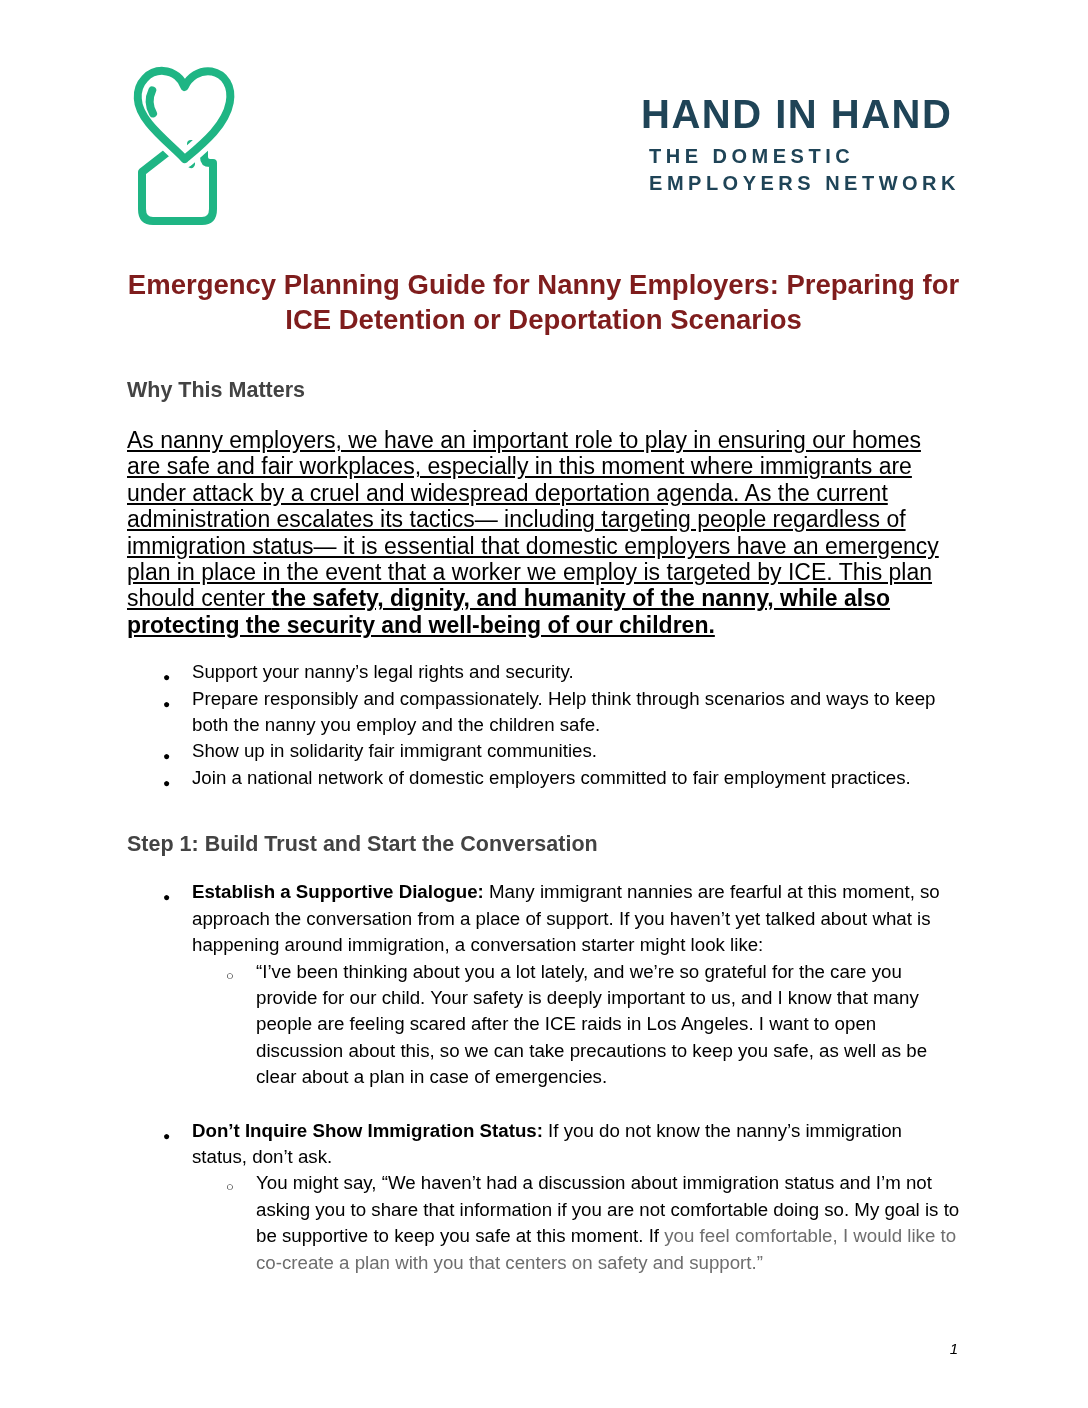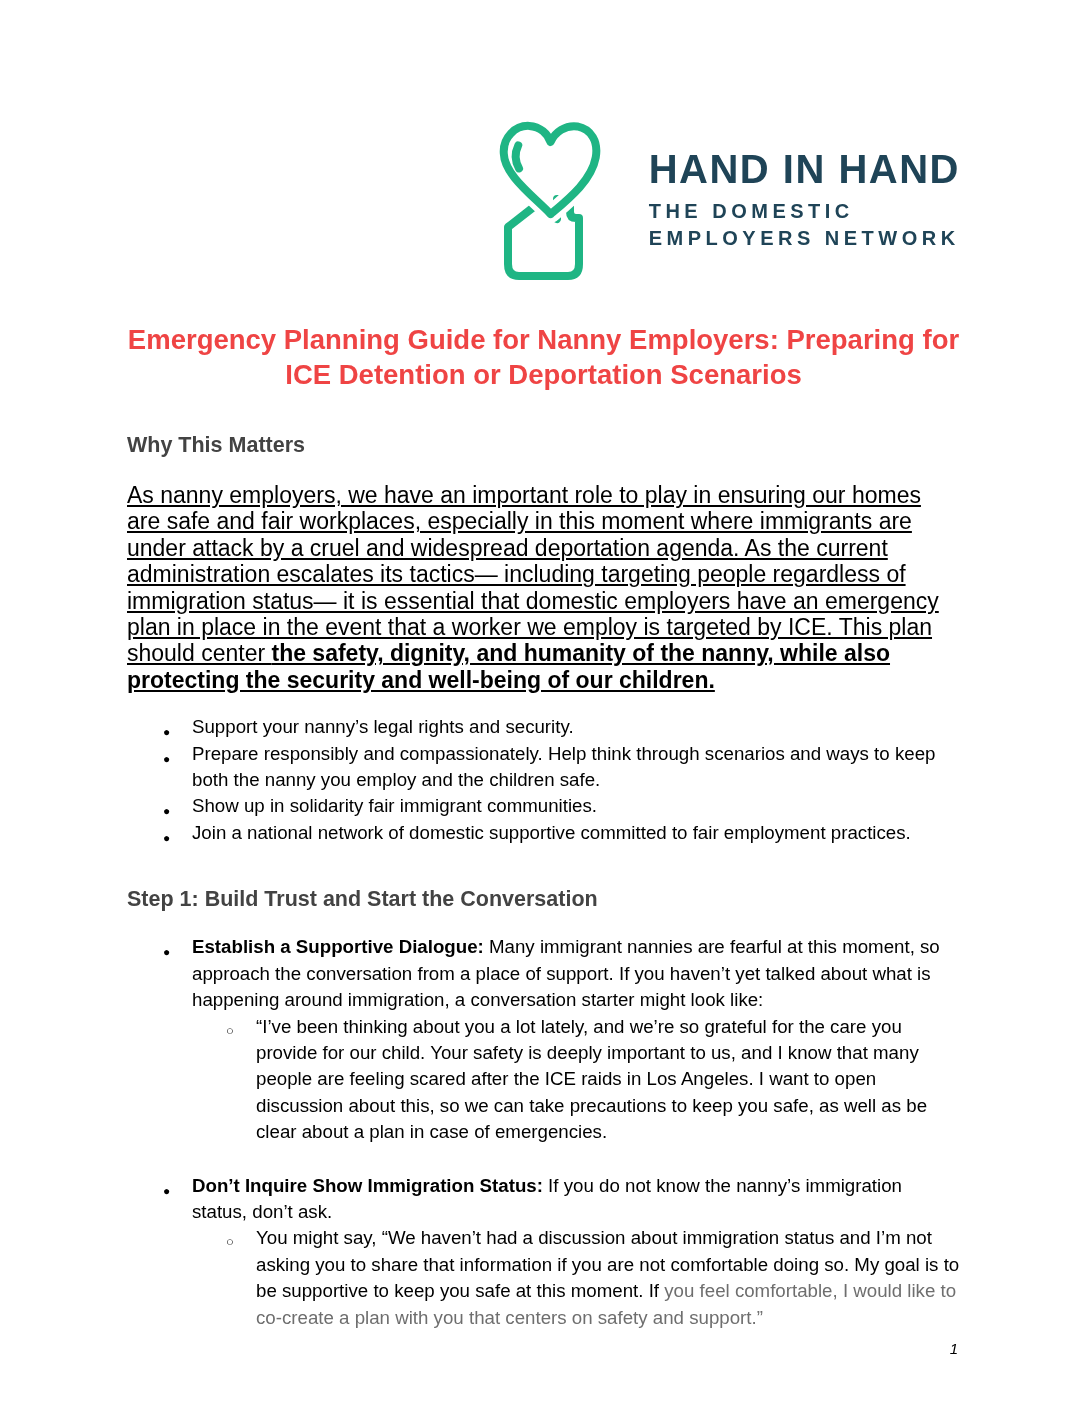--- a/index.html
+++ b/index.html
@@ -2,30 +2,30 @@
 <html><head>
 <meta charset="utf-8">
 <style>
   html,body{margin:0;padding:0;}
   body{
     width:1088px;height:1408px;background:#ffffff;position:relative;overflow:hidden;
     font-family:"Liberation Sans","DejaVu Sans",sans-serif;color:#000;
   }
   .content{padding:0 128px 0 127px;}
   
-  .logo-row{display:flex;justify-content:flex-end;align-items:center;gap:44px;padding-top:115px;}
+  .logo-row{display:flex;justify-content:space-between;align-items:center;gap:44px;padding-top:60px;}
   .logo-icon{flex:0 0 auto;}
   .logo-text{display:flex;flex-direction:column;}
   .logo-title{font-size:40px;font-weight:700;letter-spacing:1.5px;line-height:44px;color:#1F4457;}
-  .logo-sub{font-size:20px;font-weight:700;letter-spacing:4.5px;line-height:27px;color:#1F4457;}
+  .logo-sub{font-size:20px;font-weight:700;letter-spacing:4.5px;line-height:27px;color:#1F4457;margin-left:8px;}
   .logo-sub.first{margin-top:7px;}
   
   .doc-title{
     font-size:27.5px;font-weight:700;line-height:35px;text-align:center;
-    margin:38px auto 0;max-width:852px;color:#ef4444;
+    margin:38px auto 0;max-width:852px;color:#7f1d1d;
   }
   h2.section-heading{
     font-size:21.5px;font-weight:700;color:#434343;margin:40px 0 0;line-height:27px;
   }
   p.body-para{font-size:23px;line-height:26.4px;margin:23px 0 0;text-decoration:underline;}
   .bold{font-weight:700;}
   .gray{color:#6E6E6E;}
   ul.blist{margin:21px 0 0;padding:0 0 0 65px;list-style:none;}
   ul.blist li{font-size:18.7px;line-height:26.4px;position:relative;}
   ul.blist > li::before{
@@ -70,21 +70,21 @@
 
   <h2 class="section-heading">Why This Matters</h2>
 
   <p class="body-para"><span>As nanny employers, we have an important role to play in ensuring our homes are safe and fair workplaces, especially in this moment where immigrants are under attack by a cruel and widespread deportation agenda. As the current administration escalates its tactics— including targeting people regardless of immigration status— it is essential that domestic employers have an emergency plan in place in the event that a worker we employ is targeted by ICE. This plan should center </span><span class="bold">the safety, dignity, and humanity of the nanny, while also protecting the security and well-being of our children.</span></p>
 
 
   <ul class="blist">
     <li>Support your nanny’s legal rights and security.</li>
     <li>Prepare responsibly and compassionately. Help think through scenarios and ways to keep both the nanny you employ and the children safe.</li>
     <li>Show up in solidarity fair immigrant communities.</li>
-    <li>Join a national network of domestic supportive committed to fair employment practices.</li>
+    <li>Join a national network of domestic employers committed to fair employment practices.</li>
   </ul>
 
   <h2 class="section-heading">Step 1: Build Trust and Start the Conversation</h2>
 
   <ul class="blist">
     <li>
       <span class="bold">Establish a Supportive Dialogue:</span><span> Many immigrant nannies are fearful at this moment, so approach the conversation from a place of support. If you haven’t yet talked about what is happening around immigration, a conversation starter might look like:</span>
       <ul class="sublist">
         <li><span>“I’ve been thinking about you a lot lately, and we’re so grateful for the care you provide for our child. Your safety is deeply important to us, and I know that many people are feeling scared after the ICE raids in Los Angeles. I want to open discussion about this, so we can take precautions to keep you safe, as well as be clear about a plan in case of emergencies.</span></li>
       </ul>

